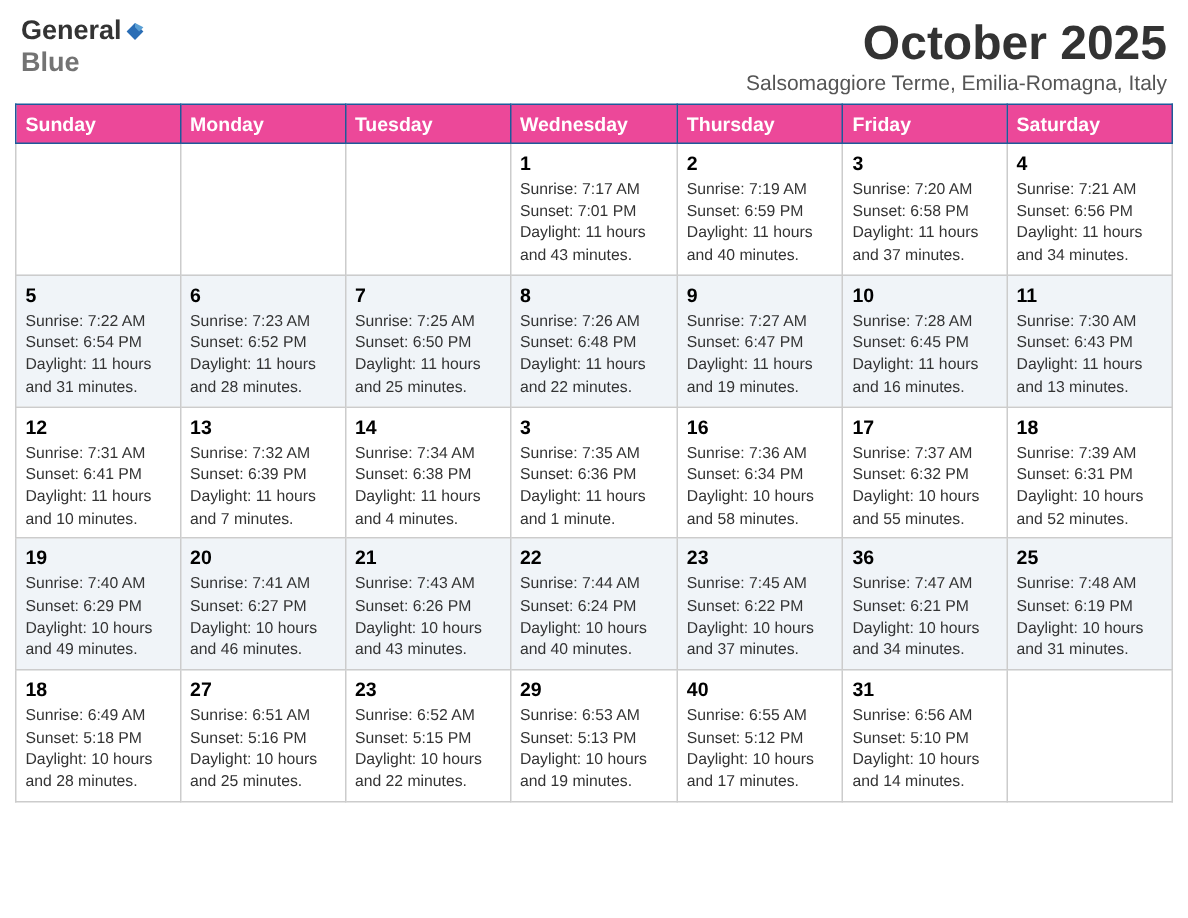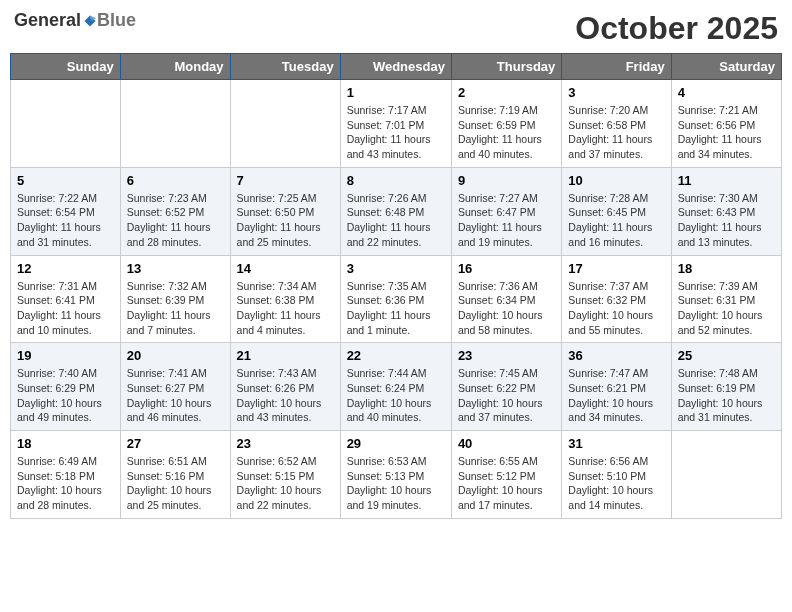--- a/index.html
+++ b/index.html
@@ -12,21 +12,21 @@
     }
     .header {
       display: flex;
       justify-content: space-between;
       align-items: flex-start;
       margin-bottom: 6px;
       padding: 0 4px;
     }
     .logo {
       display: flex;
-      flex-direction: row;
+      flex-direction: column;
       align-items: flex-start;
     }
     .logo-general {
       font-size: 18px;
       font-weight: bold;
       color: #333;
     }
     .logo-blue {
       font-size: 18px;
       font-weight: bold;
@@ -54,23 +54,23 @@
     .location-title {
       font-size: 14px;
       color: #555;
     }
     .calendar-table {
       width: 100%;
       border-collapse: collapse;
       border: 1px solid #ccc;
     }
     .calendar-table th {
-      background-color: #737373;
+      background-color: #ec4899;
       color: #fff;
-      text-align: right;
+      text-align: left;
       padding: 5px 6px;
       font-size: 13px;
       border: 1px solid #1e5a9a;
     }
     .calendar-table td {
       vertical-align: top;
       padding: 5px 6px;
       font-size: 11px;
       border: 1px solid #ccc;
       width: 113px;
@@ -107,20 +107,21 @@
       <span class="logo-general">General</span>
       <svg class="logo-icon" viewBox="0 0 20 20">
         <polygon points="10,2 18,10 10,18 2,10" fill="#2a6db5"></polygon>
         <polygon points="10,2 18,6 14,10 10,6" fill="#5a9fd4"></polygon>
       </svg>
     </div>
     <span class="logo-blue">Blue</span>
   </div>
   <div class="title-section">
     <div class="month-title">October 2025</div>
+    <div class="location-title">Salsomaggiore Terme, Emilia-Romagna, Italy</div>
   </div>
 </div>
 
 <table class="calendar-table">
   <thead>
     <tr>
     <th>Sunday</th>
         <th>Monday</th>
         <th>Tuesday</th>
         <th>Wednesday</th>

